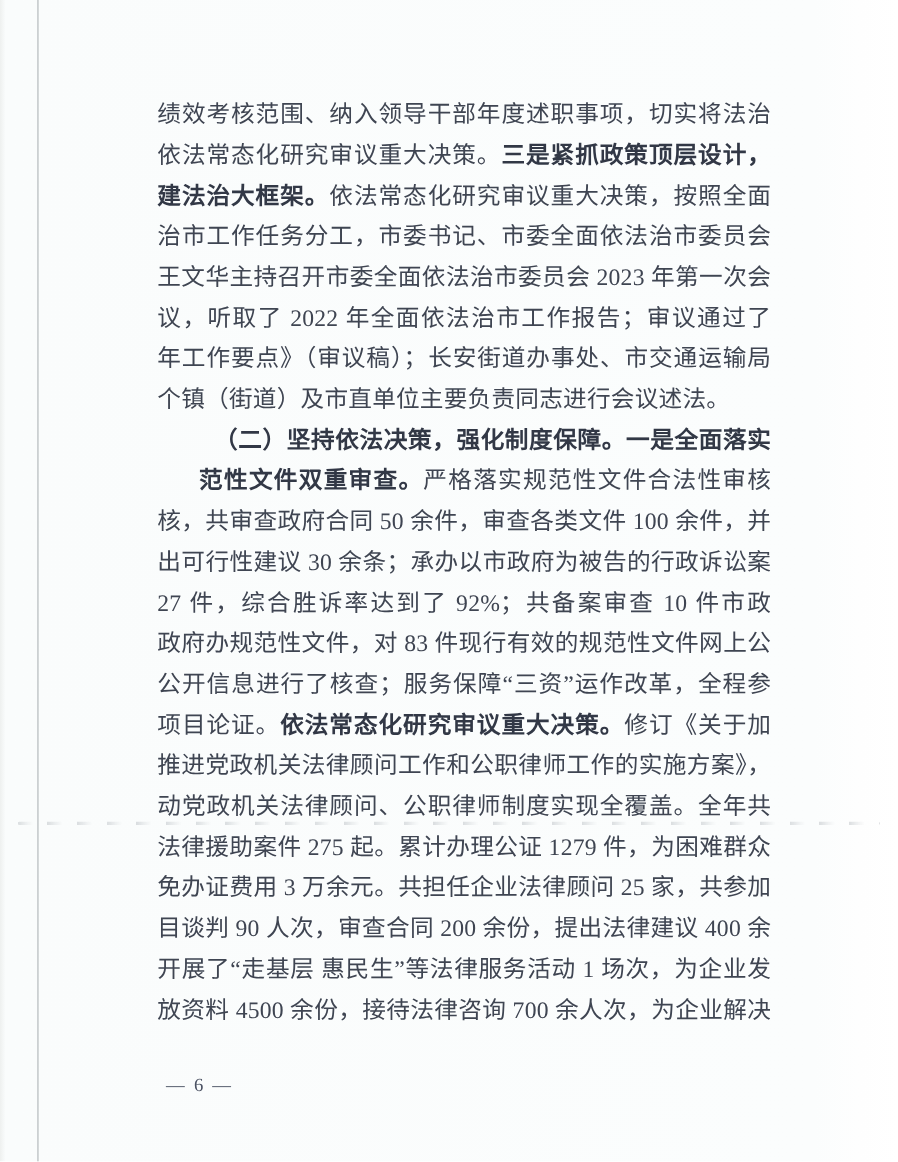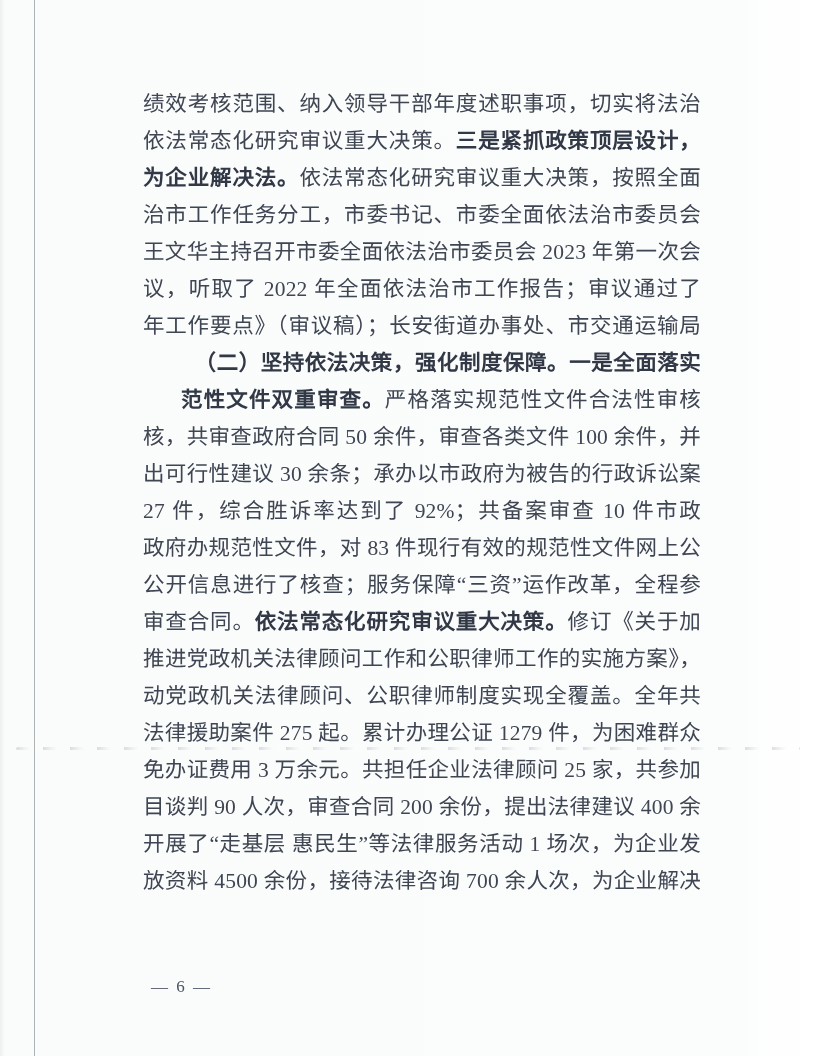--- a/index.html
+++ b/index.html
@@ -87,33 +87,34 @@
 </style>
 </head>
 <body>
 
 <div class="sheet">
   <div class="edge-line"></div>
   <div class="streak"></div>
   <main class="textblock" style="color: rgb(63, 69, 82);">
       <div class="line just"><span class="seg">绩效考核范围、纳入领导干部年度述职事项，切实将法治政</span></div>
       <div class="line just"><span class="seg">依法常态化研究审议重大决策。</span><span class="seg bold" style="color: rgb(50, 56, 70);">三是紧抓政策顶层设计，搭</span></div>
-      <div class="line just"><span class="seg bold" style="color: rgb(50, 56, 70);">为企业解决法。</span><span class="seg">依法常态化研究审议重大决策，按照全面依法</span></div>
+      <div class="line just"><span class="seg bold" style="color: rgb(50, 56, 70);">建法治大框架。</span><span class="seg">依法常态化研究审议重大决策，按照全面依法</span></div>
       <div class="line just"><span class="seg">治市工作任务分工，市委书记、市委全面依法治市委员会主任</span></div>
       <div class="line just"><span class="seg">王文华主持召开市委全面依法治市委员会 2023 年第一次会</span></div>
       <div class="line just"><span class="seg">议，听取了 2022 年全面依法治市工作报告；审议通过了《2023</span></div>
       <div class="line just"><span class="seg">年工作要点》（审议稿）；长安街道办事处、市交通运输局等 8</span></div>
+      <div class="line"><span class="seg">个镇（街道）及市直单位主要负责同志进行会议述法。</span></div>
       <div class="line just ind"><span class="seg bold" style="color: rgb(50, 56, 70);">（二）坚持依法决策，强化制度保障。一是全面落实规</span></div>
       <div class="line just"><span class="seg bold" style="color: rgb(50, 56, 70); margin-left: 38px;">范性文件双重审查。</span><span class="seg">严格落实规范性文件合法性审核双重审</span></div>
       <div class="line just"><span class="seg">核，共审查政府合同 50 余件，审查各类文件 100 余件，并提</span></div>
       <div class="line just"><span class="seg">出可行性建议 30 余条；承办以市政府为被告的行政诉讼案件</span></div>
       <div class="line just"><span class="seg">27 件，综合胜诉率达到了 92%；共备案审查 10 件市政府、市</span></div>
       <div class="line just"><span class="seg">政府办规范性文件，对 83 件现行有效的规范性文件网上公示</span></div>
       <div class="line just"><span class="seg">公开信息进行了核查；服务保障“三资”运作改革，全程参与</span></div>
-      <div class="line just"><span class="seg">审查合同。</span><span class="seg bold" style="color: rgb(50, 56, 70);">依法常态化研究审议重大决策。</span><span class="seg">修订《关于加快</span></div>
+      <div class="line just"><span class="seg">项目论证。</span><span class="seg bold" style="color: rgb(50, 56, 70);">依法常态化研究审议重大决策。</span><span class="seg">修订《关于加快</span></div>
       <div class="line just"><span class="seg">推进党政机关法律顾问工作和公职律师工作的实施方案》，推</span></div>
       <div class="line just"><span class="seg">动党政机关法律顾问、公职律师制度实现全覆盖。全年共办理</span></div>
       <div class="line just"><span class="seg">法律援助案件 275 起。累计办理公证 1279 件，为困难群众减</span></div>
       <div class="line just"><span class="seg">免办证费用 3 万余元。共担任企业法律顾问 25 家，共参加项</span></div>
       <div class="line just"><span class="seg">目谈判 90 人次，审查合同 200 余份，提出法律建议 400 余条。</span></div>
       <div class="line just"><span class="seg">开展了“走基层 惠民生”等法律服务活动 1 场次，为企业发</span></div>
       <div class="line just"><span class="seg">放资料 4500 余份，接待法律咨询 700 余人次，为企业解决法</span></div>
     </main>
   <div class="pagenum" style="color: rgb(75, 82, 99);">— 6 —</div>
 </div>

